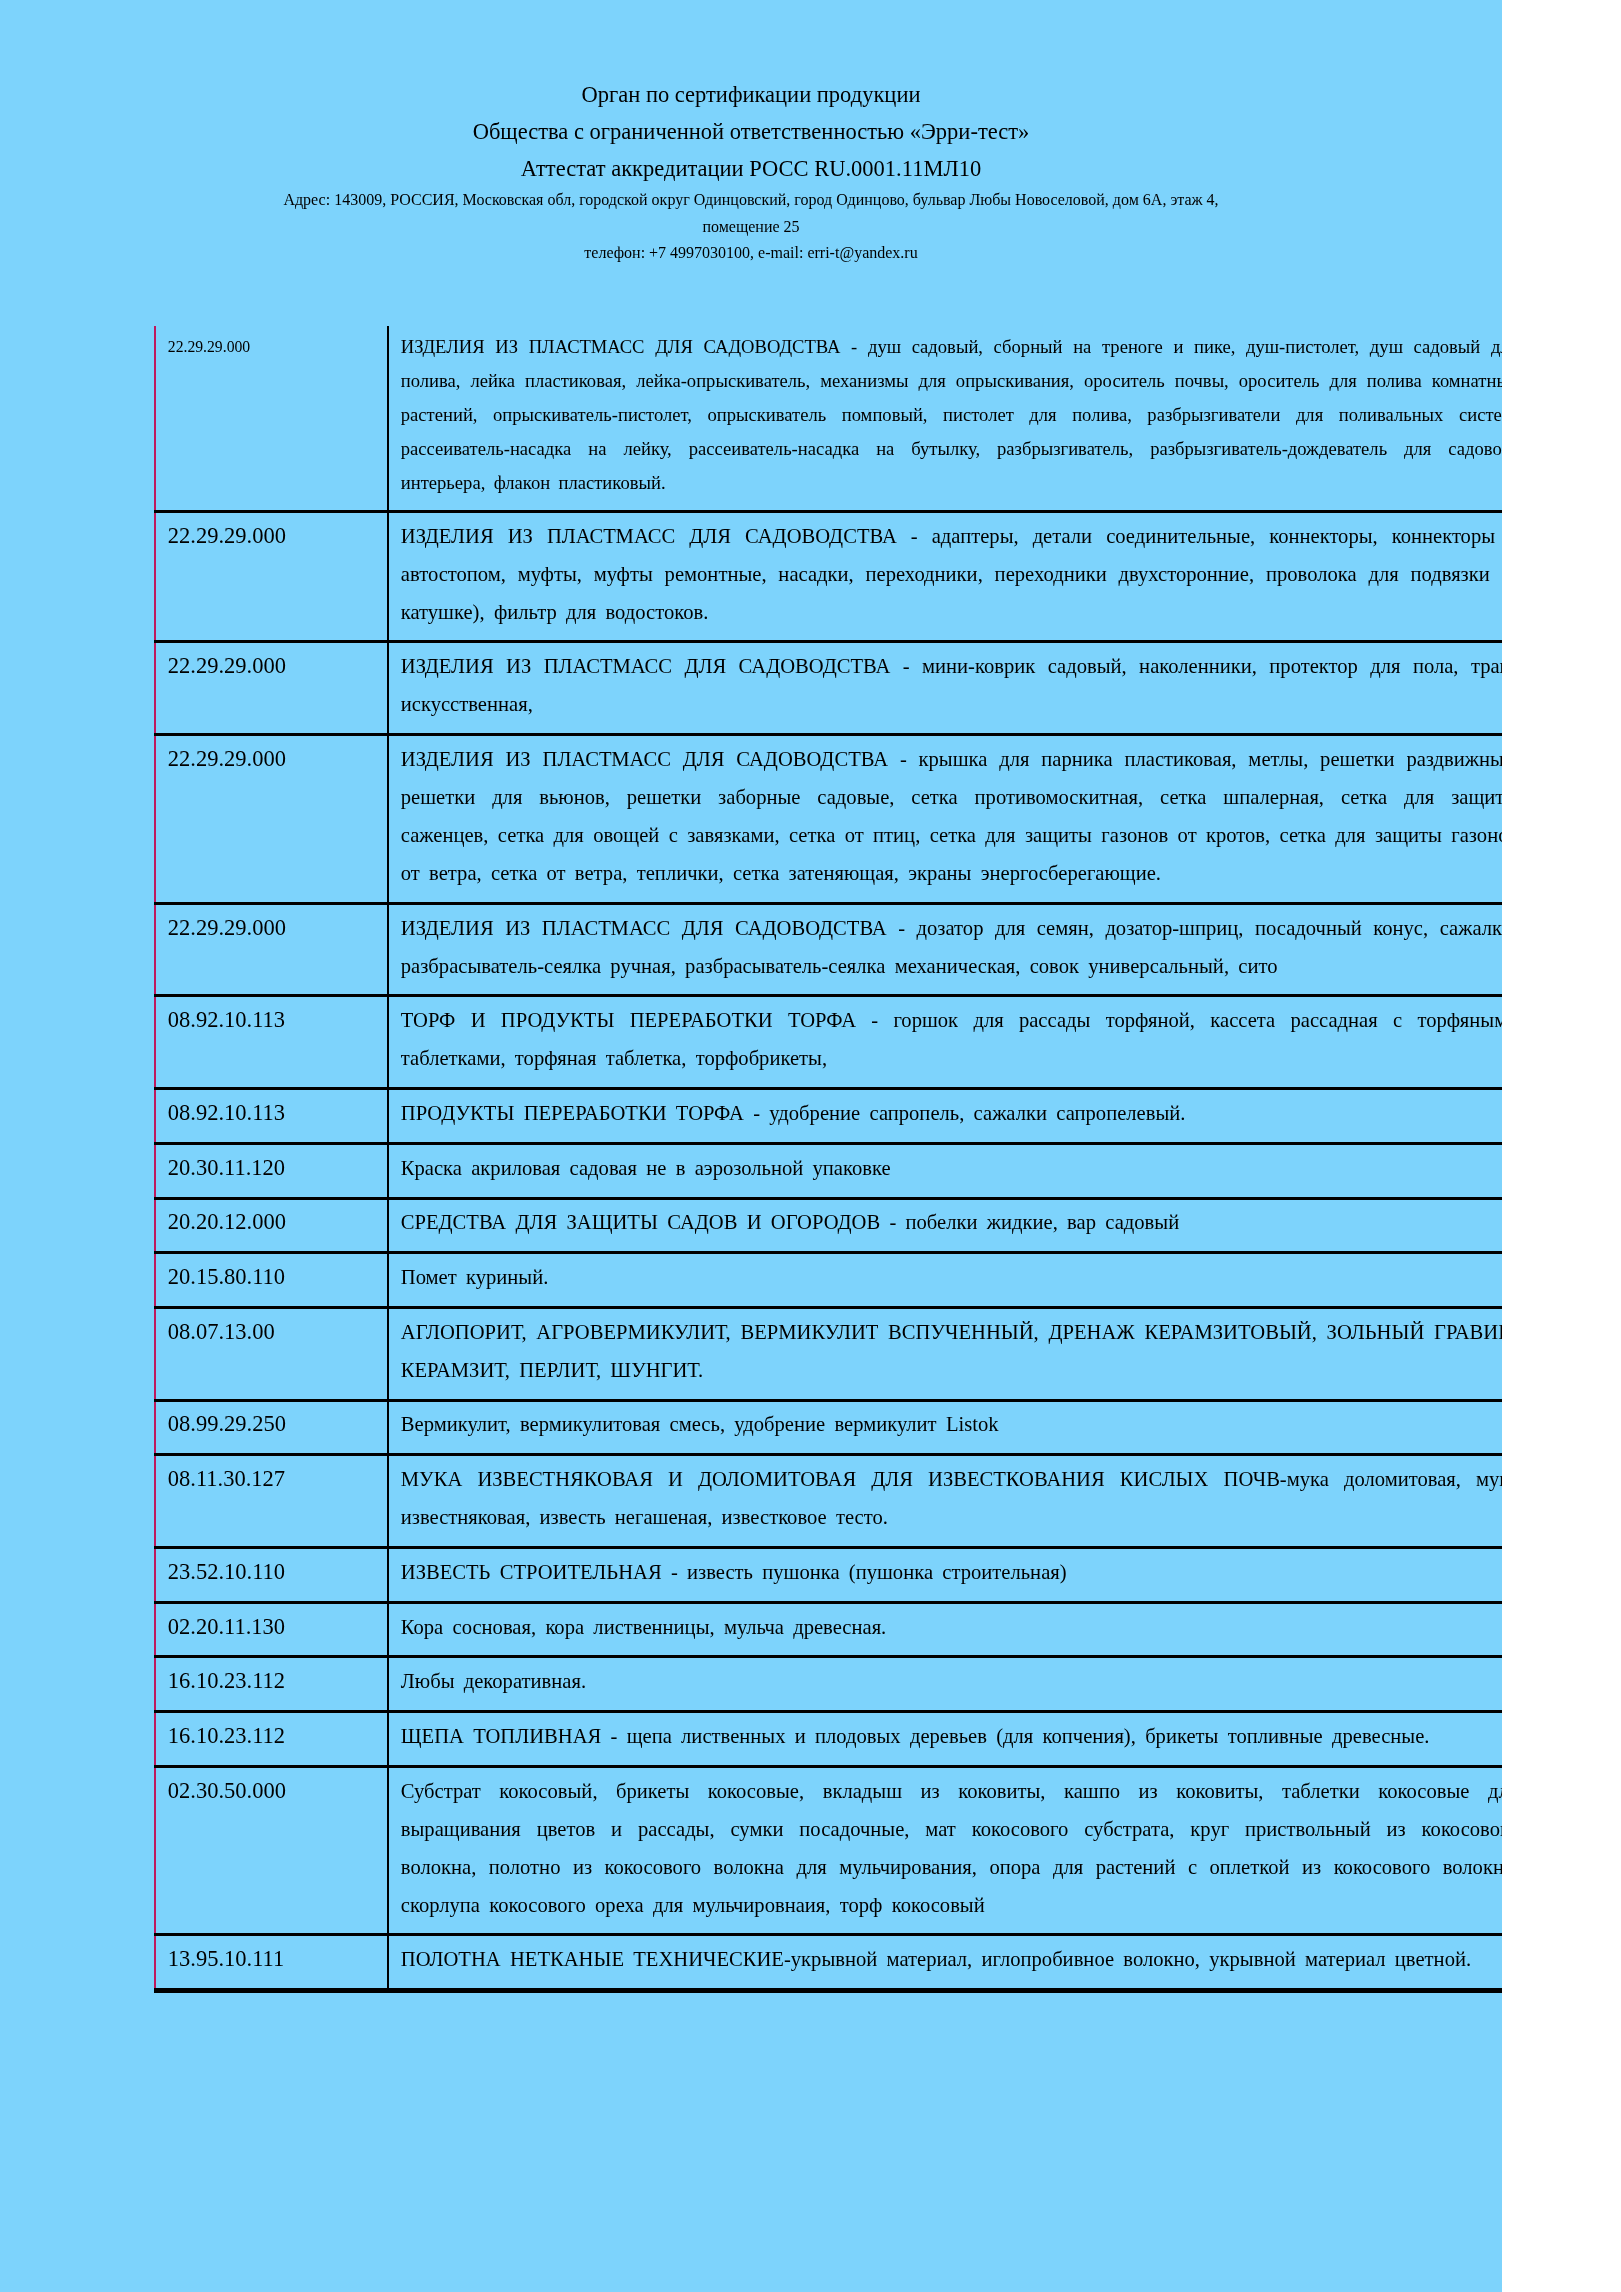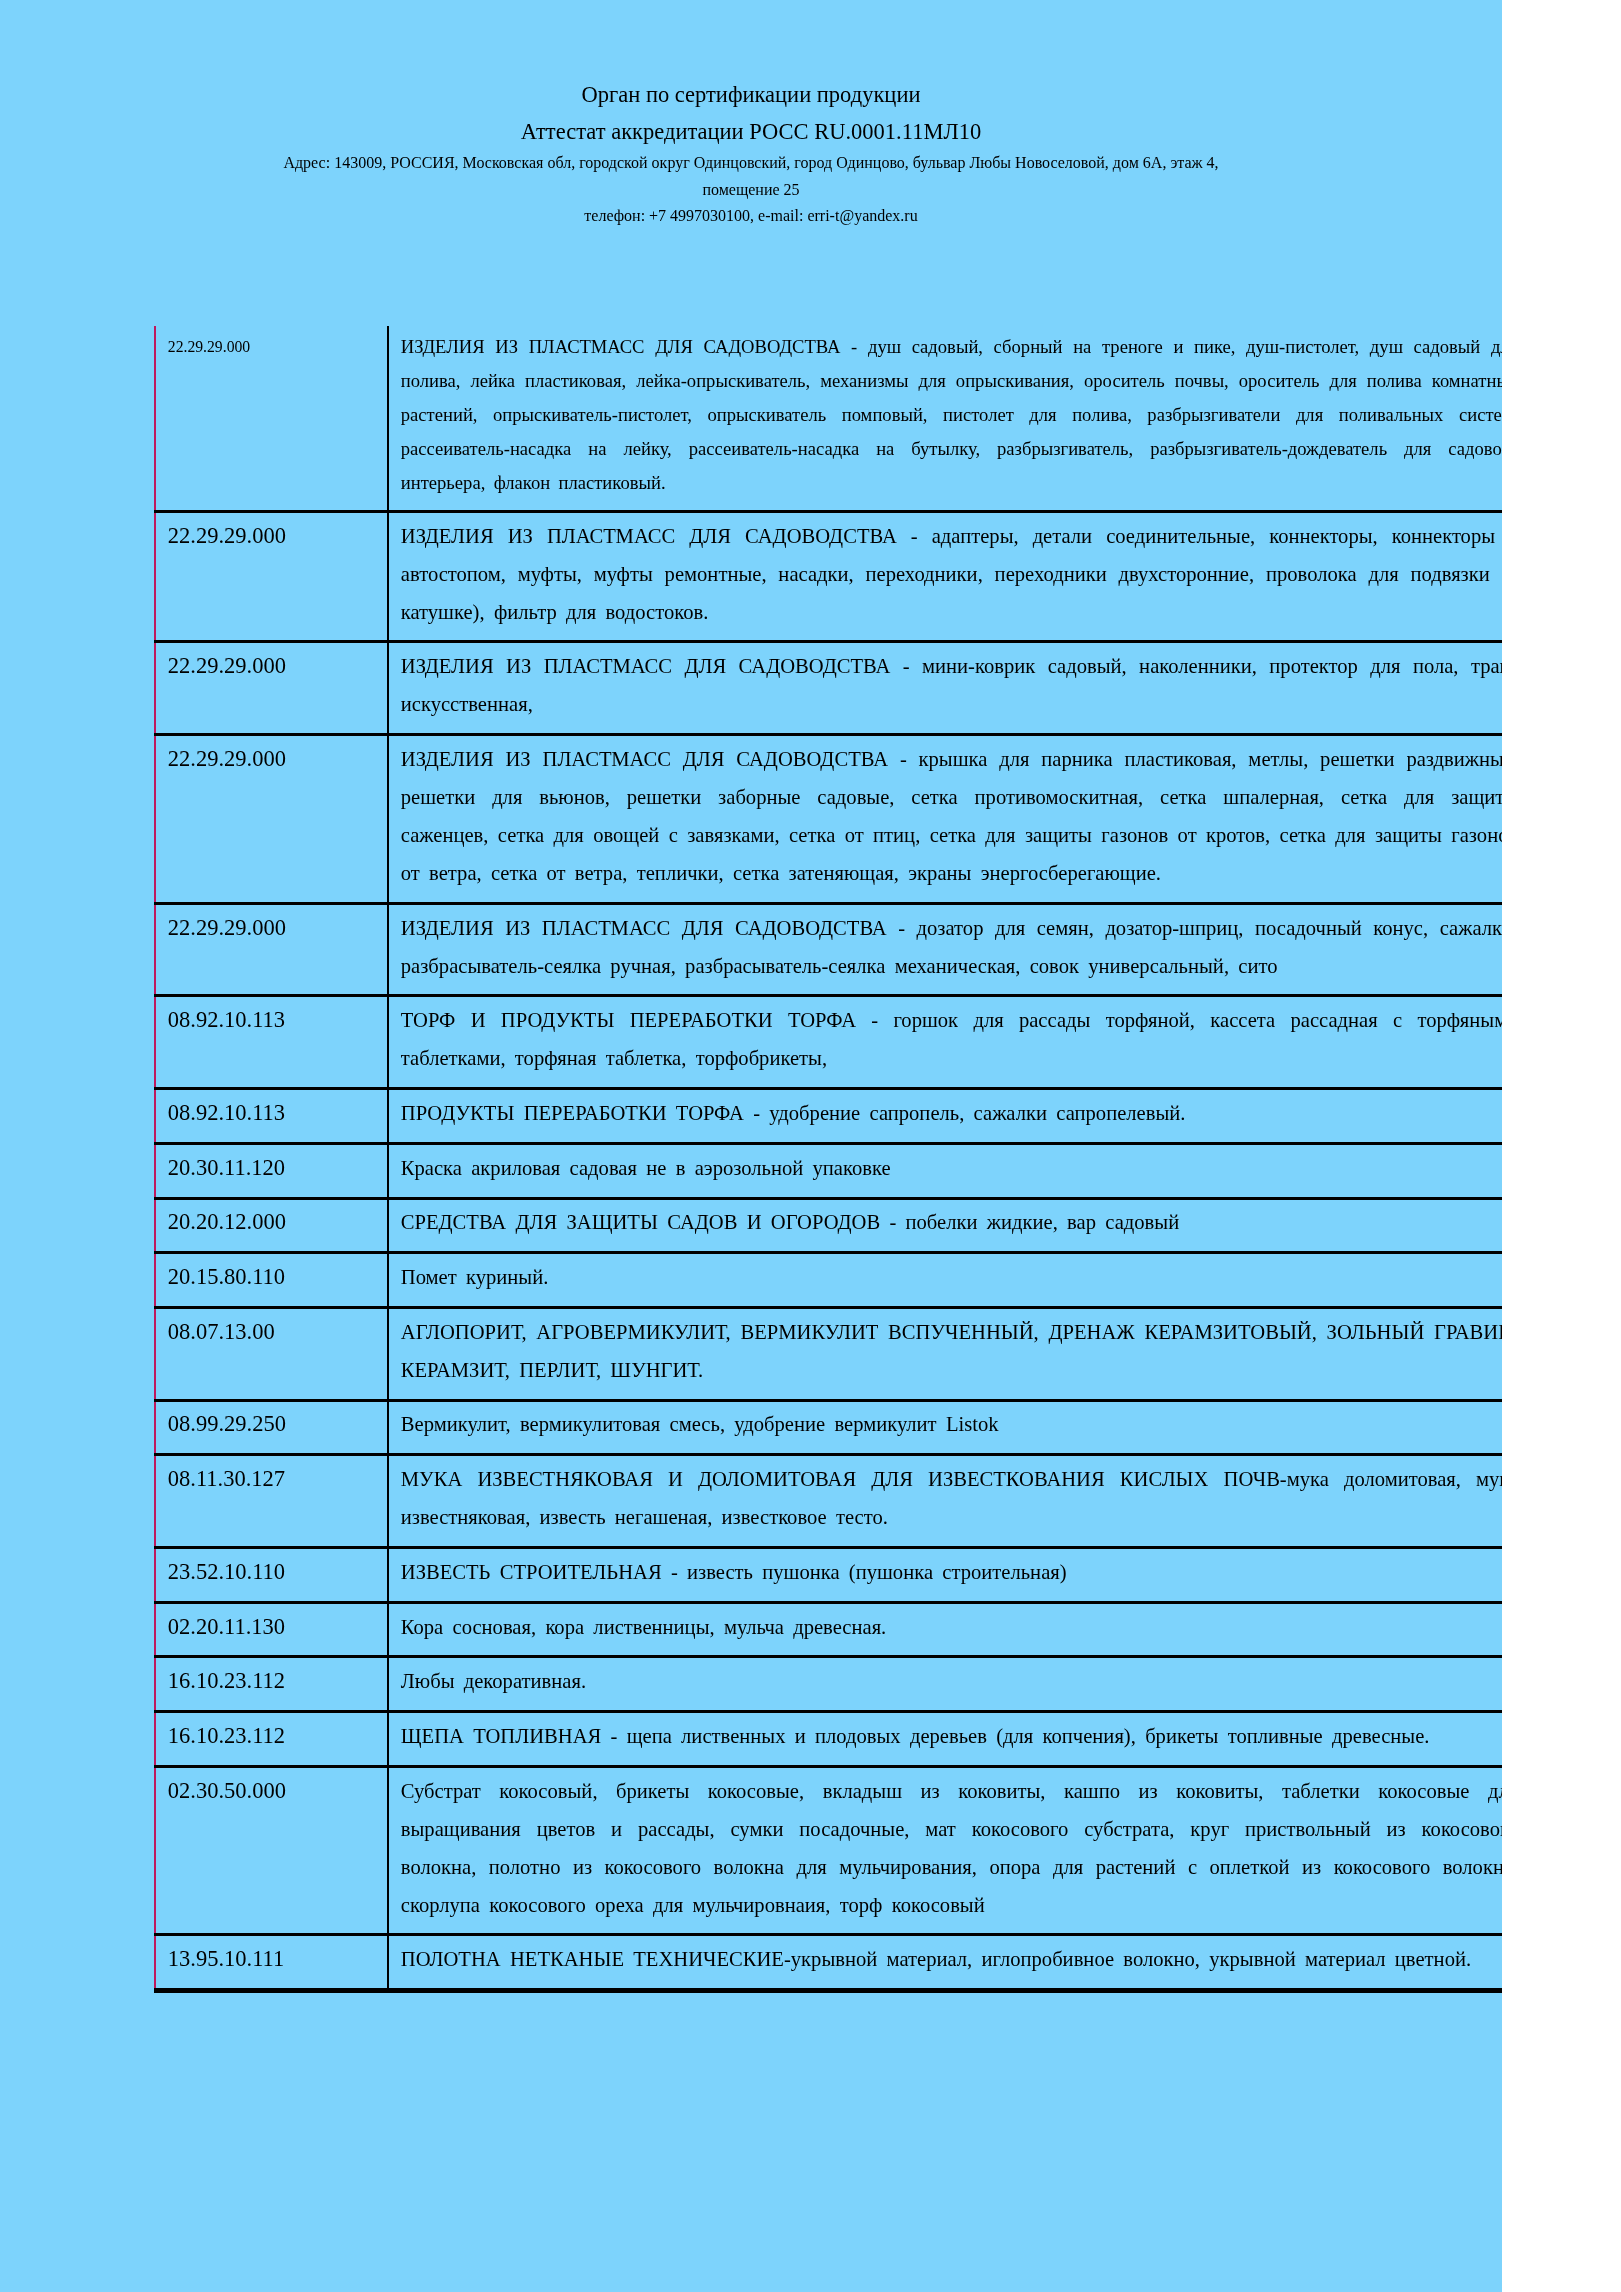--- a/index.html
+++ b/index.html
@@ -69,20 +69,21 @@
   tr.small-row td.code-cell { font-size: 15.7px; line-height: 33px; }
   tr.small-row td.desc-cell { font-size: 18.6px; line-height: 34px; }
 </style>
 </head>
 <body>
 
 <div class="page">
 
   <div class="doc-header">
     <div class="big-line">Орган по сертификации продукции</div>
+    <div class="big-line">Общества с ограниченной ответственностью «Эрри-тест»</div>
     <div class="big-line">Аттестат аккредитации РОСС RU.0001.11МЛ10</div>
     <div class="small-line">Адрес: 143009, РОССИЯ, Московская обл, городской округ Одинцовский, город Одинцово, бульвар Любы Новоселовой, дом 6А, этаж 4,</div>
     <div class="small-line">помещение 25</div>
     <div class="small-line">телефон: +7 4997030100, e-mail: erri-t@yandex.ru</div>
   </div>
 
   <table class="products-table">
     <colgroup>
         <col class="c-code">
         <col>

